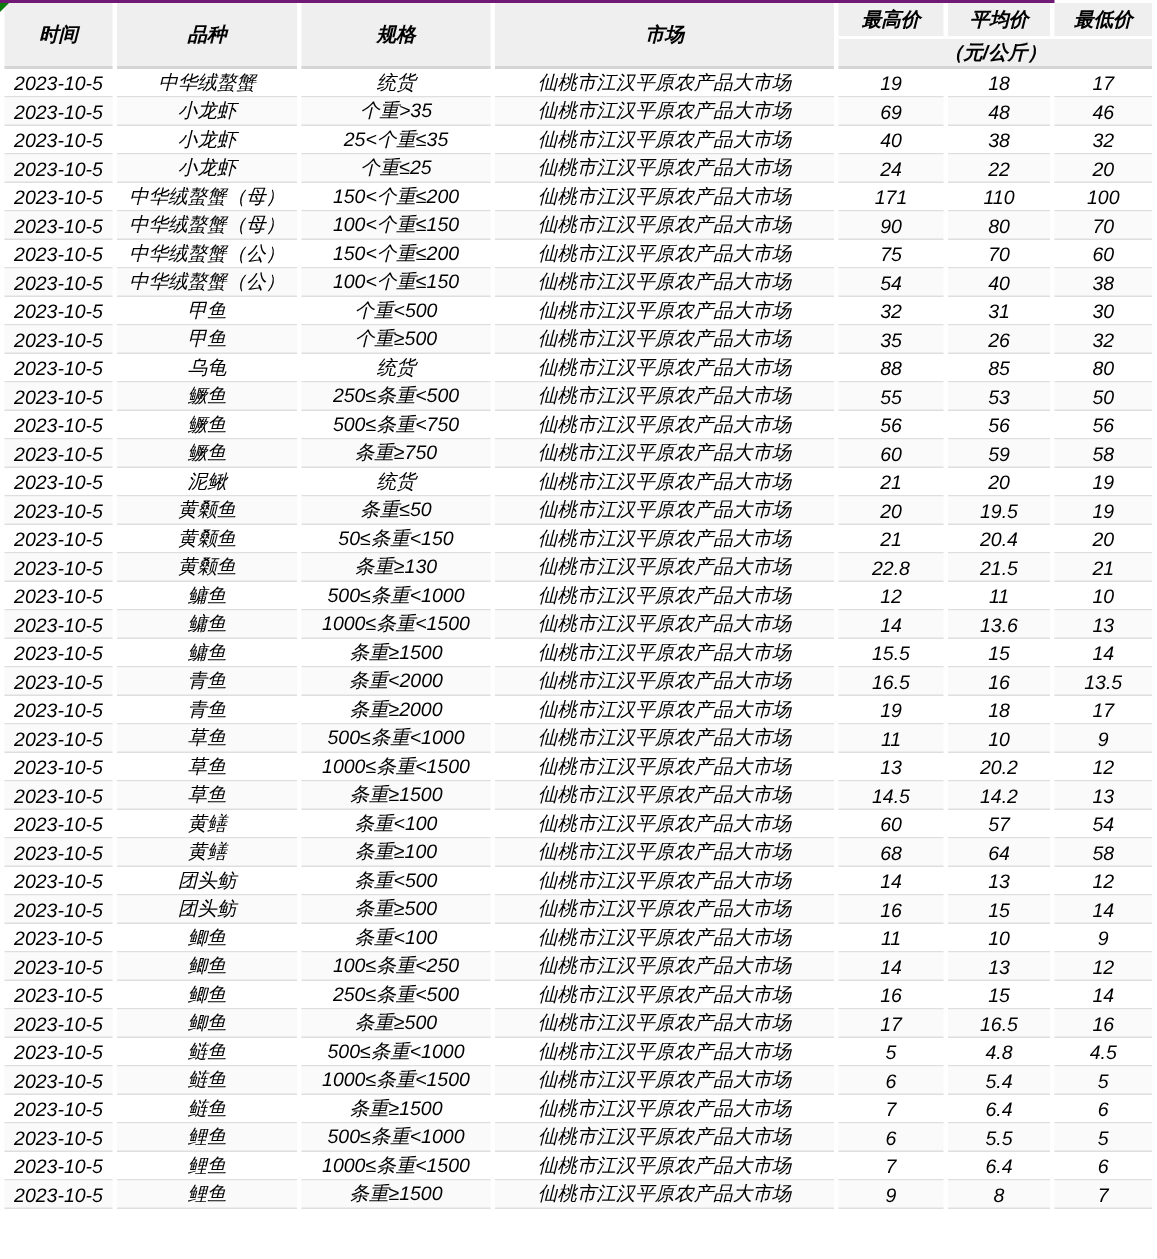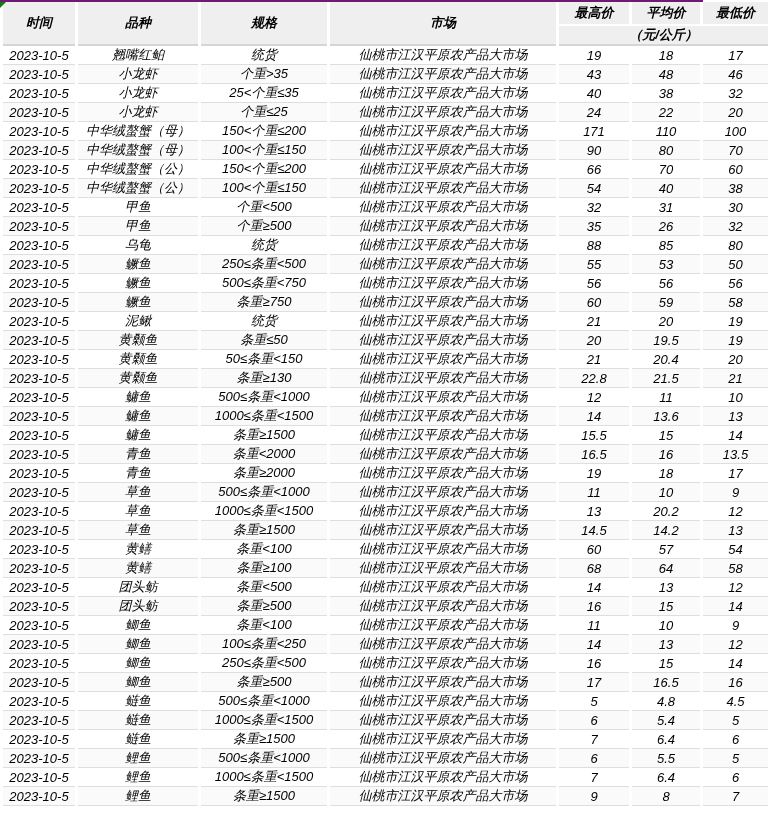--- a/index.html
+++ b/index.html
@@ -95,33 +95,33 @@
         <th class="price-col">平均价</th>
         <th class="price-col">最低价</th>
       </tr>
       <tr>
         <th class="unit-cell" colspan="3">（元/公斤）</th>
       </tr>
     </thead>
     <tbody>
         <tr>
           <td>2023-10-5</td>
-          <td>翘嘴红鲌</td>
+          <td>中华绒螯蟹</td>
           <td>统货</td>
           <td>仙桃市江汉平原农产品大市场</td>
           <td>19</td>
           <td>18</td>
           <td>17</td>
         </tr>
         <tr>
           <td>2023-10-5</td>
           <td>小龙虾</td>
           <td>个重&gt;35</td>
           <td>仙桃市江汉平原农产品大市场</td>
-          <td>43</td>
+          <td>69</td>
           <td>48</td>
           <td>46</td>
         </tr>
         <tr>
           <td>2023-10-5</td>
           <td>小龙虾</td>
           <td>25&lt;个重≤35</td>
           <td>仙桃市江汉平原农产品大市场</td>
           <td>40</td>
           <td>38</td>
@@ -152,21 +152,21 @@
           <td>仙桃市江汉平原农产品大市场</td>
           <td>90</td>
           <td>80</td>
           <td>70</td>
         </tr>
         <tr>
           <td>2023-10-5</td>
           <td>中华绒螯蟹（公）</td>
           <td>150&lt;个重≤200</td>
           <td>仙桃市江汉平原农产品大市场</td>
-          <td>66</td>
+          <td>75</td>
           <td>70</td>
           <td>60</td>
         </tr>
         <tr>
           <td>2023-10-5</td>
           <td>中华绒螯蟹（公）</td>
           <td>100&lt;个重≤150</td>
           <td>仙桃市江汉平原农产品大市场</td>
           <td>54</td>
           <td>40</td>

